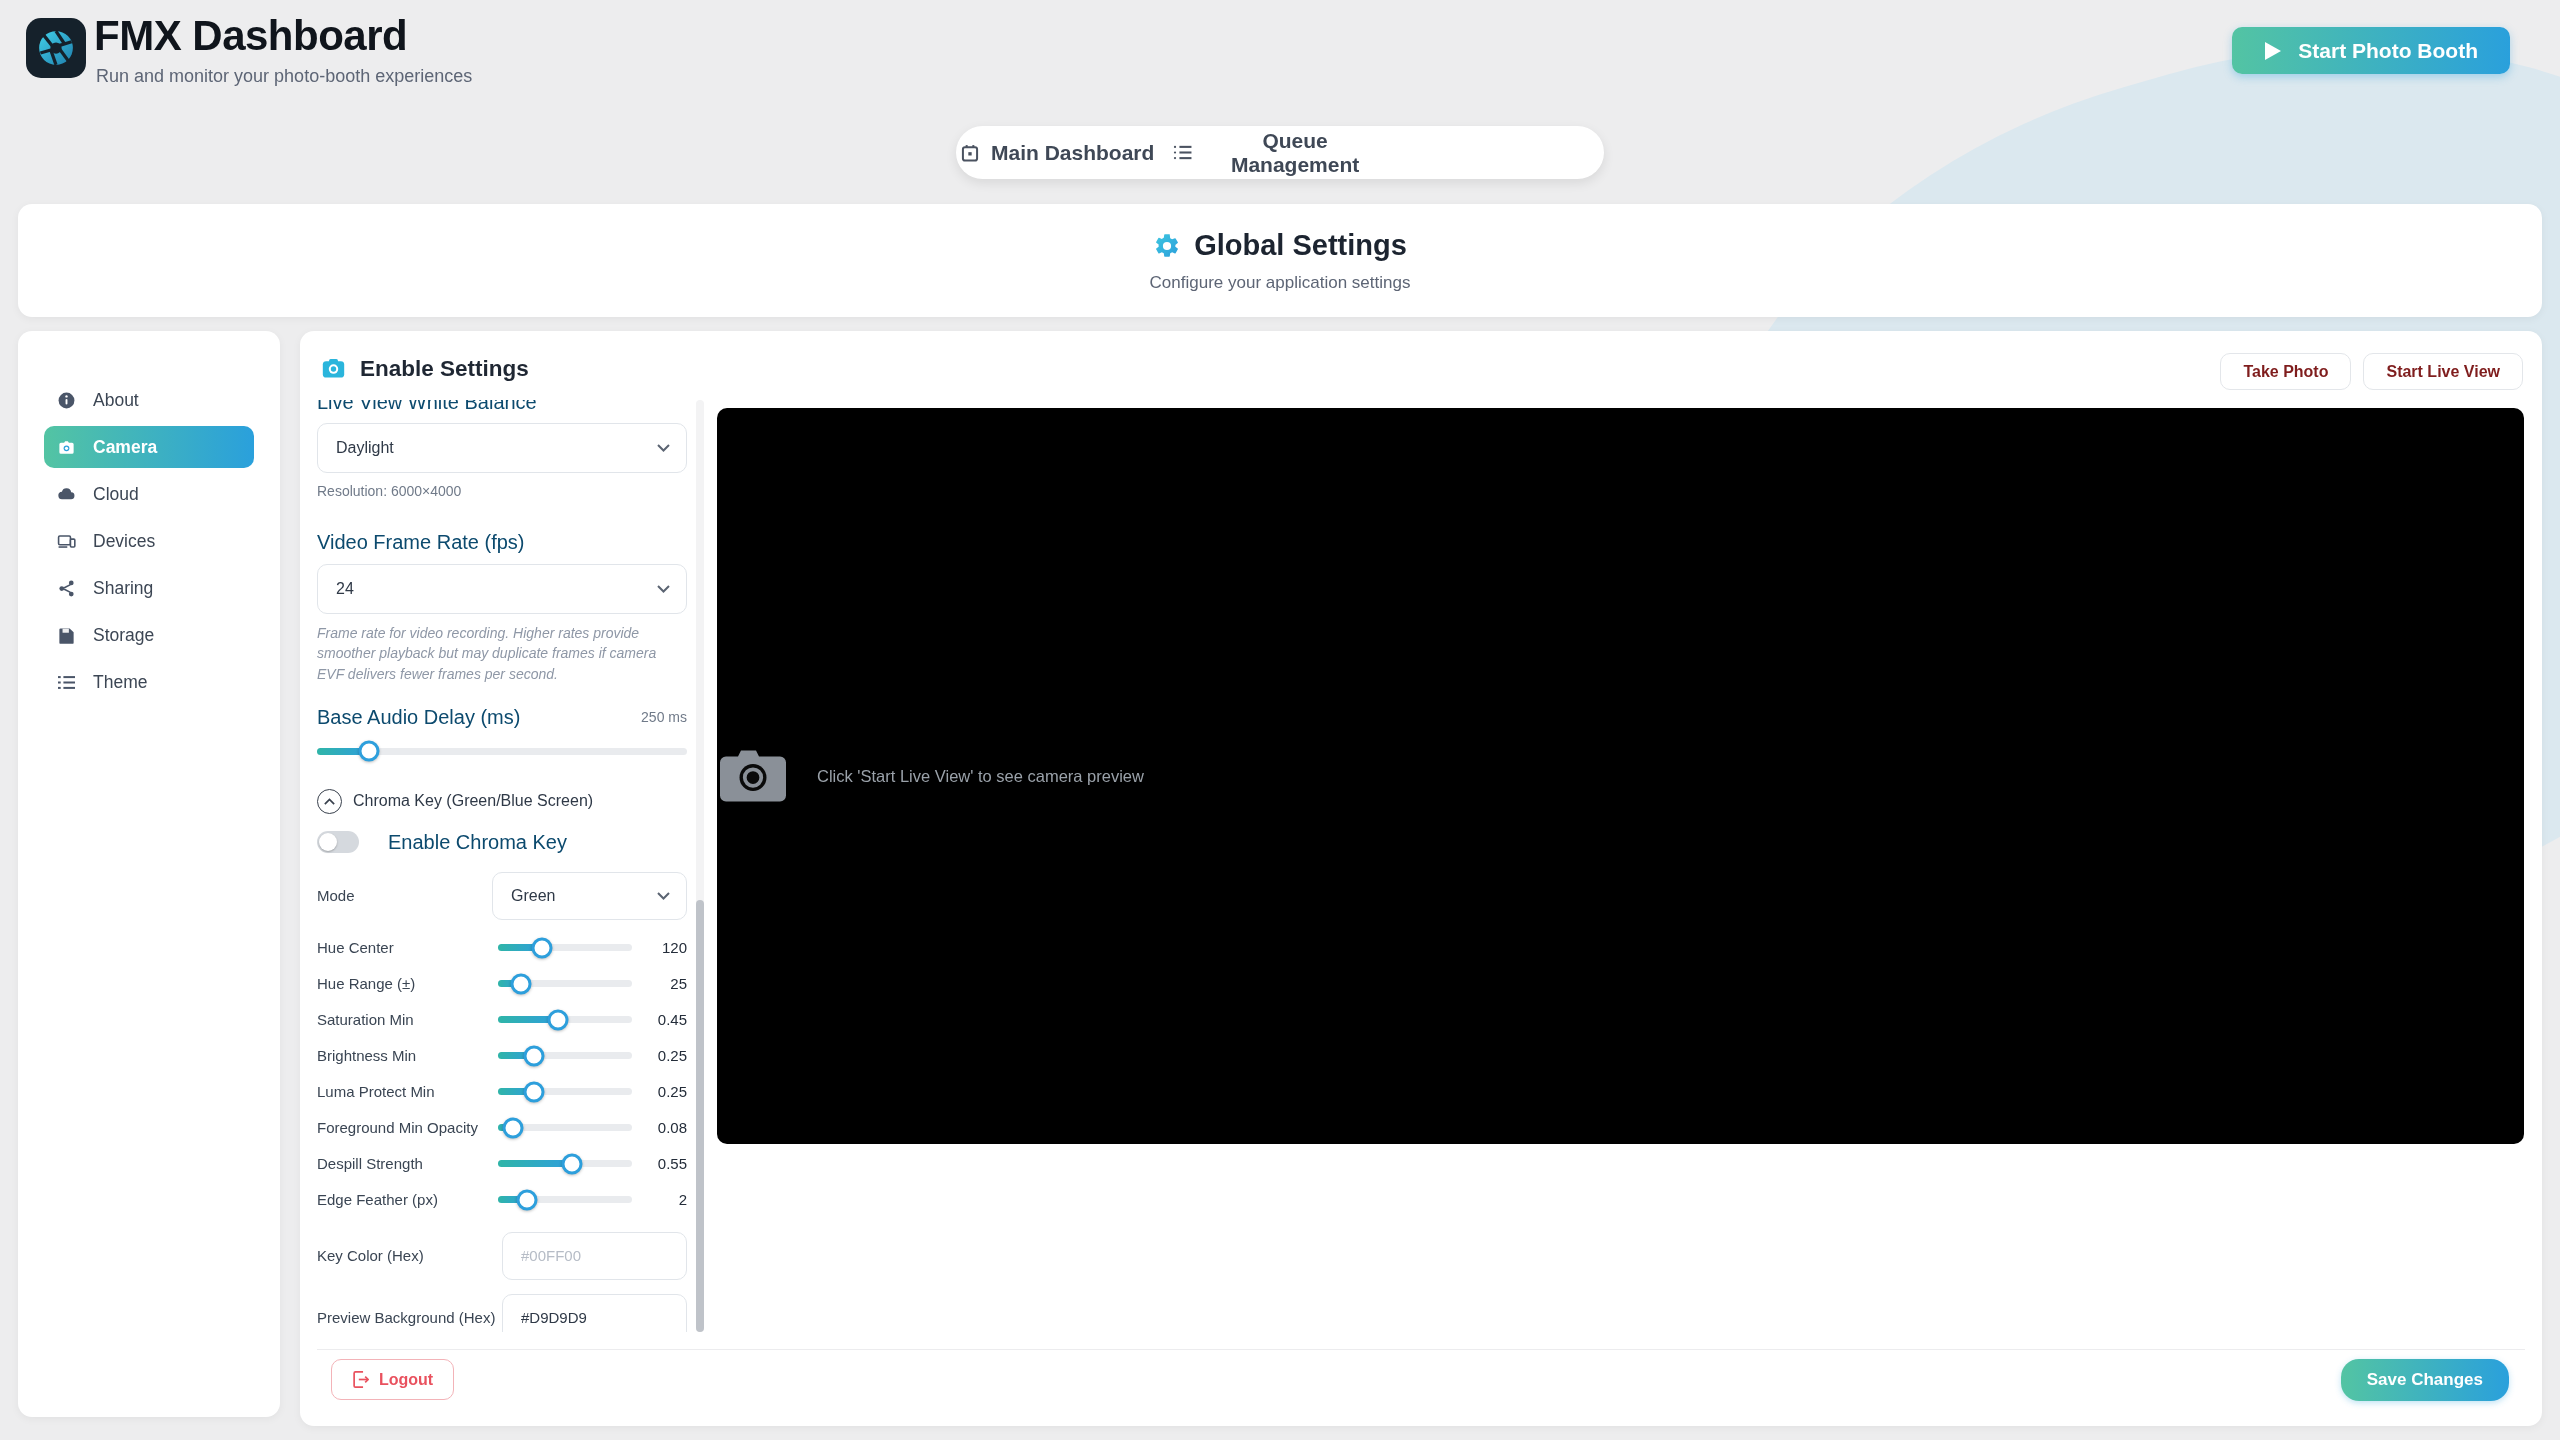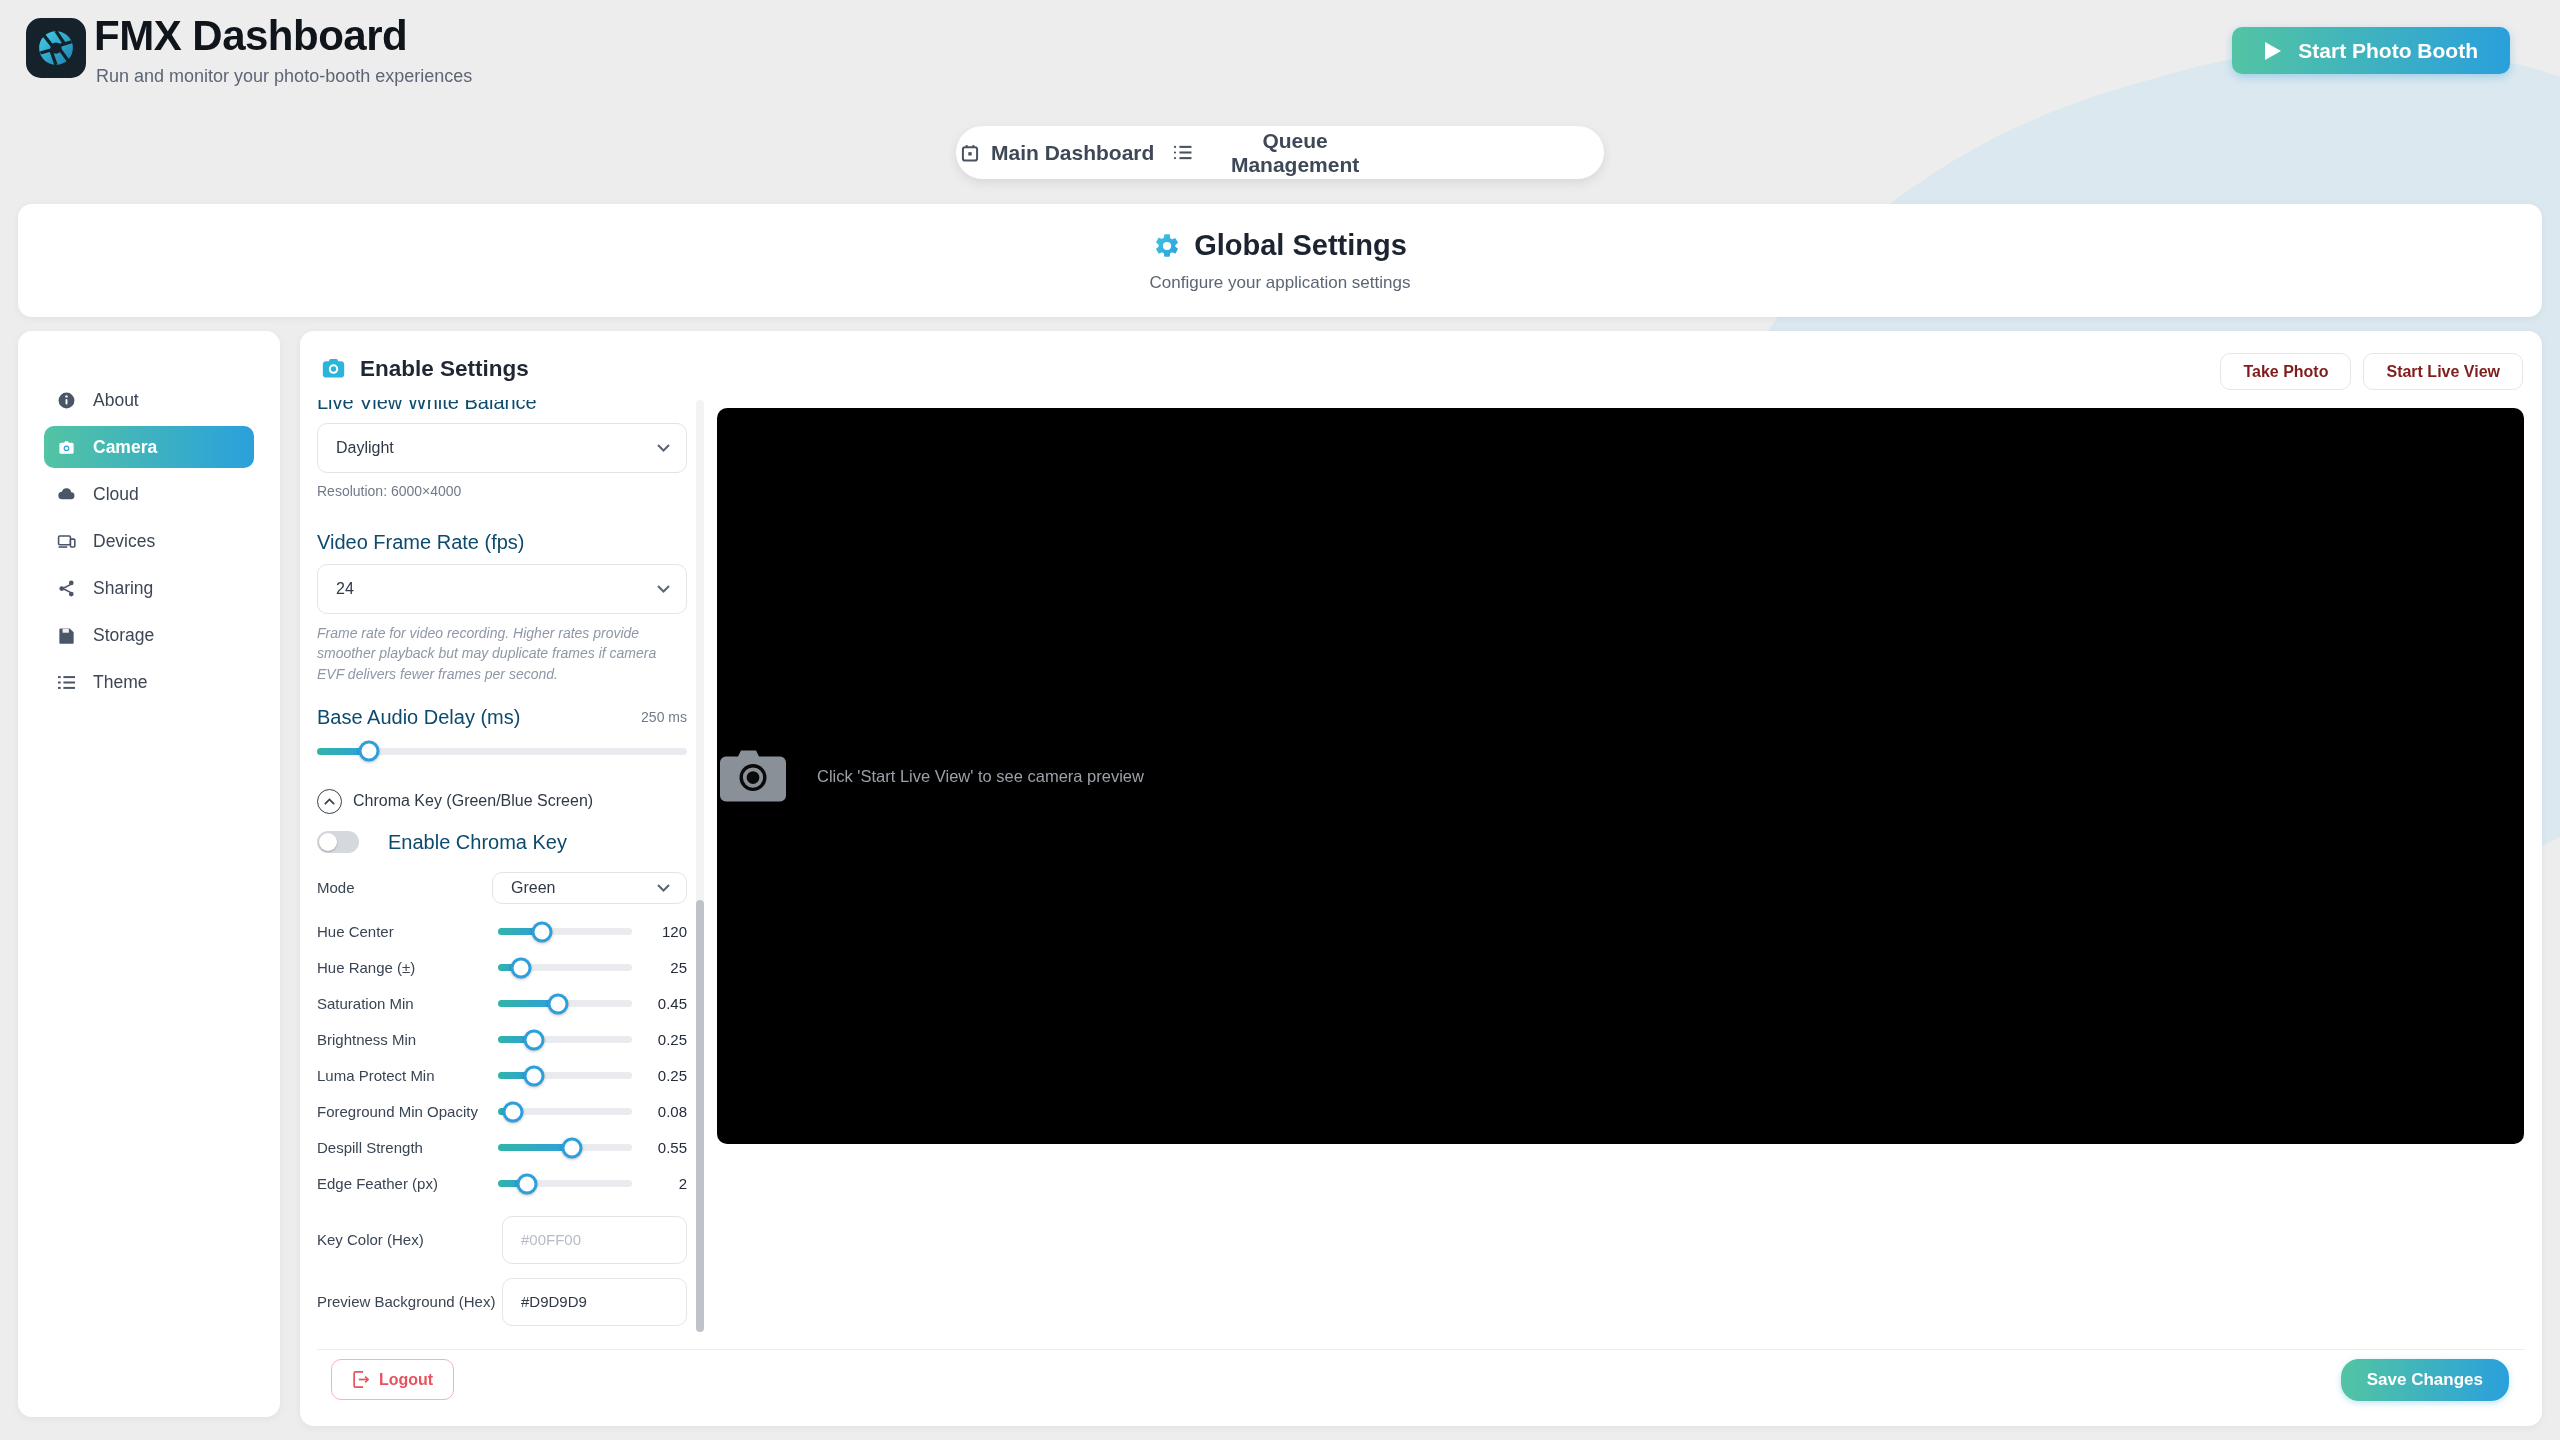--- a/index.html
+++ b/index.html
@@ -325,21 +325,21 @@
 
     <div style="margin-top:17px; display:flex; align-items:center; gap:29px;">
       <div class="toggle">
           <div class="knob"></div>
         </div>
       <span class="lbl">Enable Chroma Key</span>
     </div>
 
     <div class="formrow" style="margin-top:18px">
       <span class="lbl3">Mode</span>
-      <div class="select" style="width:195px; height:32px">
+      <div class="select" style="width:195px; height:48px">
         <span>Green</span>
         <svg class="chev" width="13" height="8" viewBox="0 0 13 8">
             <path d="M1 1l5.5 5.5L12 1" fill="none" stroke="#5b6472" stroke-width="2"></path>
           </svg>
       </div>
     </div>
 
     <div style="margin-top:10px">
       <div class="srow">
         <span class="lbl2">Hue Center</span>

